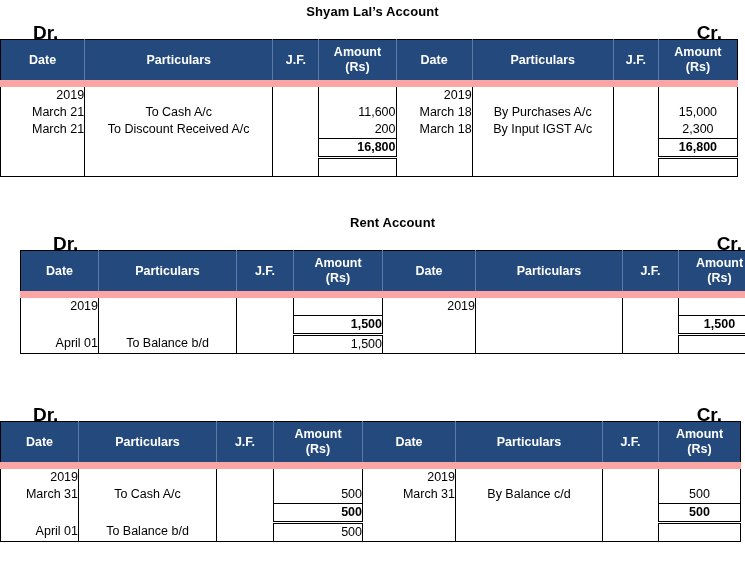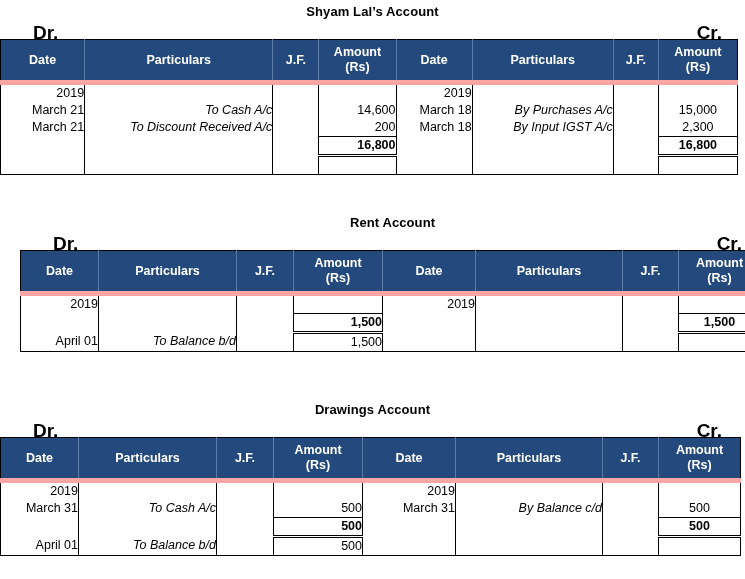--- a/index.html
+++ b/index.html
@@ -86,31 +86,31 @@
     line-height: 17px;
     vertical-align: top;
     padding: 0;
     height: 17px;
   }
   table.ledger td.nb-l { border-left: 0; }
   table.ledger td.nb-r { border-right: 0; text-align: center; }
 
   
   .c-date   { text-align: right; padding-right: 9px; }
-  .c-part   { text-align: right;  padding-left: 8px; font-style: italic; }
+  .c-part   { text-align: center;  padding-left: 8px; }
   .c-jf     { text-align: center; }
   .c-amt    { text-align: right; padding-right: 8px; }
 
   
   .rule-top { border-top: 1px solid #000000 !important; }
   
   .rule-dbl { border-bottom: 3px double #000000 !important; }
 
   .bold { font-weight: bold; }
-  .hdr-sep { border-top: 5px solid #fca5a5; }
+  .hdr-sep { border-top: 7px solid #fca5a5; }
 </style>
 </head>
 <body>
 
 <div class="page">
 
   <div class="ledger-block" style="top:4px;">
 
     <div class="account-title">Shyam Lal’s Account</div>
 
@@ -158,21 +158,21 @@
           <td class="c-date">2019</td>
           <td class="c-part">&nbsp;</td>
           <td class="c-jf">&nbsp;</td>
           <td class="nb-r c-amt">&nbsp;</td>
         </tr>
 
         <tr>
           <td class="nb-l c-date">March 21</td>
           <td class="c-part">To Cash A/c</td>
           <td class="c-jf">&nbsp;</td>
-          <td class="c-amt">14,600</td>
+          <td class="c-amt">11,600</td>
           <td class="c-date">March 18</td>
           <td class="c-part">By Purchases A/c</td>
           <td class="c-jf">&nbsp;</td>
           <td class="nb-r c-amt">15,000</td>
         </tr>
 
         <tr>
           <td class="nb-l c-date">March 21</td>
           <td class="c-part">To Discount Received A/c</td>
           <td class="c-jf">&nbsp;</td>
@@ -276,21 +276,20 @@
           <td class="c-part">&nbsp;</td>
           <td class="c-jf">&nbsp;</td>
           <td class="nb-r c-amt">&nbsp;</td>
         </tr>
       </tbody>
     </table>
   </div>
 
   <div class="ledger-block" style="top:402px;">
 
-    <div class="account-title">Drawings  Account</div>
 
     <div class="drcr-row">
       <span class="dr-label">Dr.</span>
       <span class="cr-label">Cr.</span>
     </div>
 
     <table class="ledger t-wide">
       <colgroup>
         <col style="width:78px">
           <col style="width:138px">

